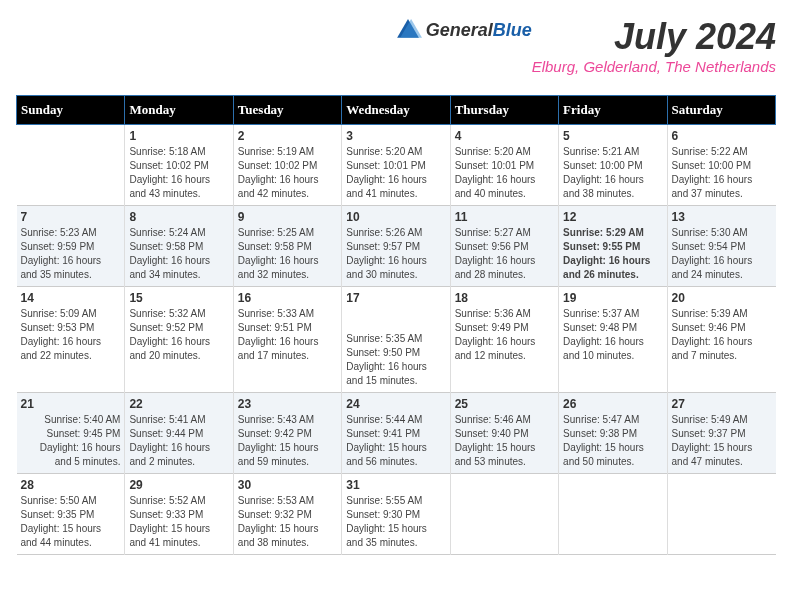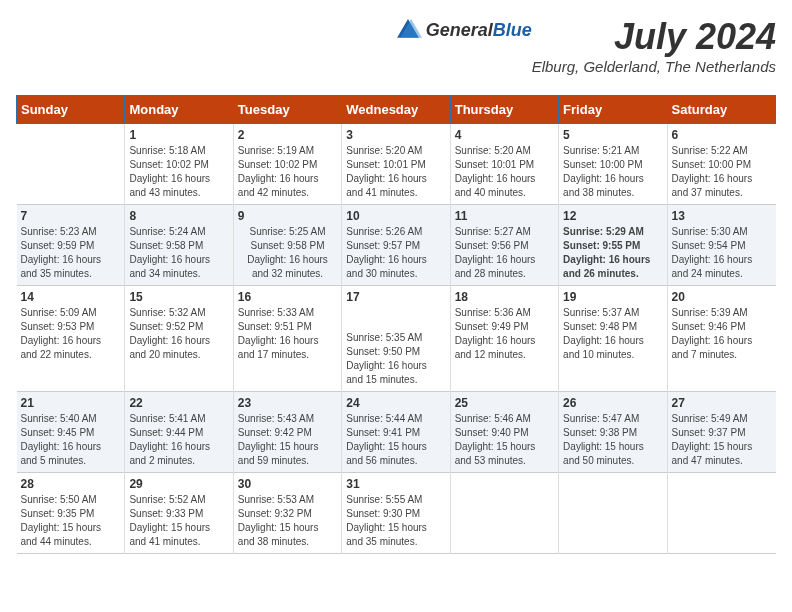--- a/index.html
+++ b/index.html
@@ -39,29 +39,30 @@
     .title-area {
       text-align: right;
     }
     .month-title {
       font-size: 36px;
       font-weight: bold;
       color: #333;
     }
     .location-title {
       font-size: 15px;
-      color: #404040;
+      color: #ec4899;
     }
     table {
       width: 100%;
       border-collapse: collapse;
       table-layout: fixed;
     }
     thead tr {
-      background-color: #c2410c;
+      background-color: #000000;
+      font-family: Liberation Serif, serif;
     }
     thead th {
       color: #fff;
       font-size: 13px;
       font-weight: bold;
       padding: 6px 4px;
       text-align: left;
       border: 1px solid #2c6fad;
     }
     tbody tr {
@@ -183,21 +184,21 @@
         </td>
         <td>
           <span class="day-num">8</span>
           <div class="day-info" style="white-space: pre-line;">Sunrise: 5:24 AM
 Sunset: 9:58 PM
 Daylight: 16 hours
 and 34 minutes.</div>
         </td>
         <td>
           <span class="day-num">9</span>
-          <div class="day-info" style="white-space: pre-line; text-align: center;">Sunrise: 5:25 AM
+          <div class="day-info" style="white-space: pre-line;">Sunrise: 5:25 AM
 Sunset: 9:58 PM
 Daylight: 16 hours
 and 32 minutes.</div>
         </td>
         <td>
           <span class="day-num">10</span>
           <div class="day-info" style="white-space: pre-line;">Sunrise: 5:26 AM
 Sunset: 9:57 PM
 Daylight: 16 hours
 and 30 minutes.</div>
@@ -271,21 +272,21 @@
           <span class="day-num">20</span>
           <div class="day-info" style="white-space: pre-line;">Sunrise: 5:39 AM
 Sunset: 9:46 PM
 Daylight: 16 hours
 and 7 minutes.</div>
         </td>
       </tr>
       <tr>
         <td>
           <span class="day-num">21</span>
-          <div class="day-info" style="white-space: pre-line;">Sunrise: 5:40 AM
+          <div class="day-info" style="white-space: pre-line; text-align: right;">Sunrise: 5:40 AM
 Sunset: 9:45 PM
 Daylight: 16 hours
 and 5 minutes.</div>
         </td>
         <td>
           <span class="day-num">22</span>
           <div class="day-info" style="white-space: pre-line;">Sunrise: 5:41 AM
 Sunset: 9:44 PM
 Daylight: 16 hours
 and 2 minutes.</div>

